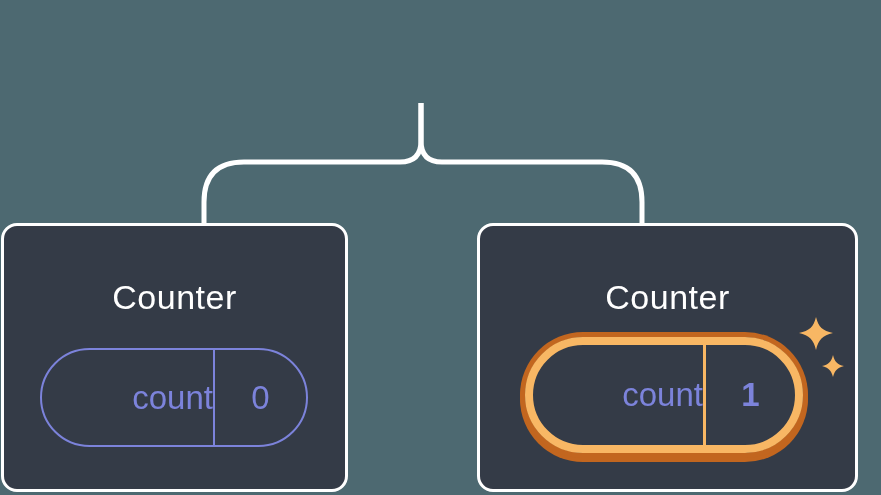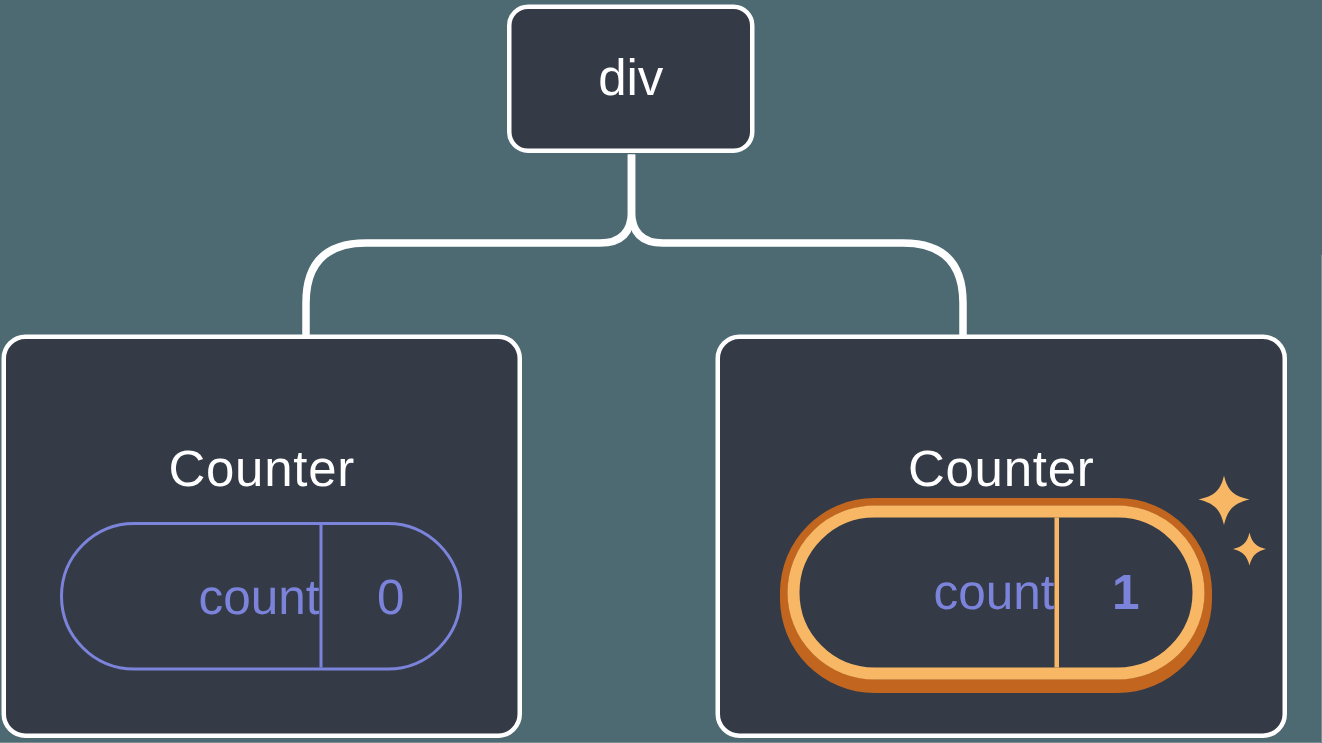--- a/index.html
+++ b/index.html
@@ -34,21 +34,21 @@
     top: 223px;
     height: 269px;
     box-sizing: border-box;
     background: #343b47;
     border: 3px solid #ffffff;
     border-radius: 16px;
   }
   .card--left  { left: 1px;   width: 347px; }
   .card--right { left: 477px; width: 381px; }
   .card-title {
-    margin-top: 68px;
+    margin-top: 52px;
     text-align: center;
     color: #ffffff;
     font-size: 34px;
     font-weight: 500;
     letter-spacing: 0.5px;
   }
   
   .pill {
     position: absolute;
     box-sizing: border-box;
@@ -92,23 +92,20 @@
 </head>
 <body>
 
 <div class="stage">
 
   <svg class="connectors" viewBox="0 0 881 495" xmlns="http://www.w3.org/2000/svg" aria-hidden="true">
     <path d="M421 103 L421 141 Q421 162 400 162 L244 162 Q204 162 204 202 L204 224" fill="none" stroke="#ffffff" stroke-width="5" stroke-linejoin="round"></path>
     <path d="M421 103 L421 141 Q421 162 442 162 L602 162 Q642 162 642 202 L642 224" fill="none" stroke="#ffffff" stroke-width="5" stroke-linejoin="round"></path>
   </svg>
 
-  <div class="node-root">
-    <span>div</span>
-  </div>
 
   <div class="card card--left">
     <div class="card-title">Counter</div>
     <div class="pill pill--plain">
       <div class="pill-key-section">
         <span>count</span>
       </div>
       <div class="pill-value-section">
         <span>0</span>
       </div>

